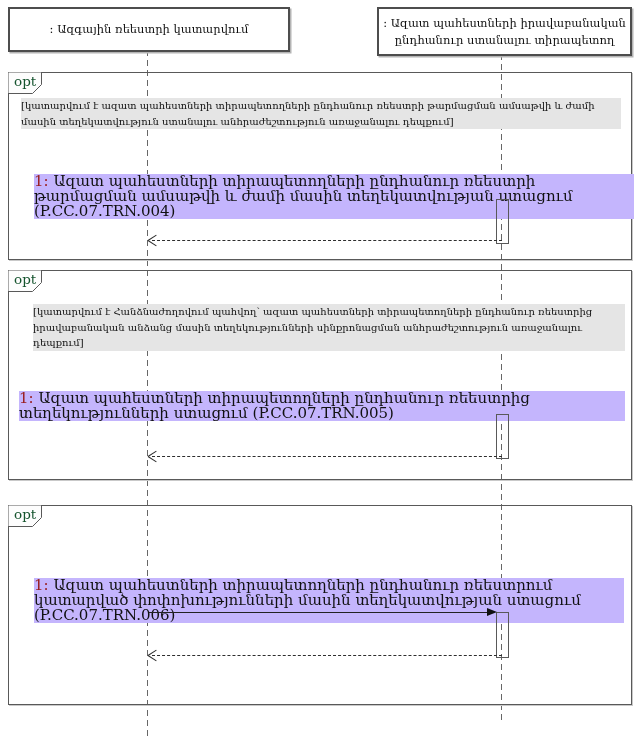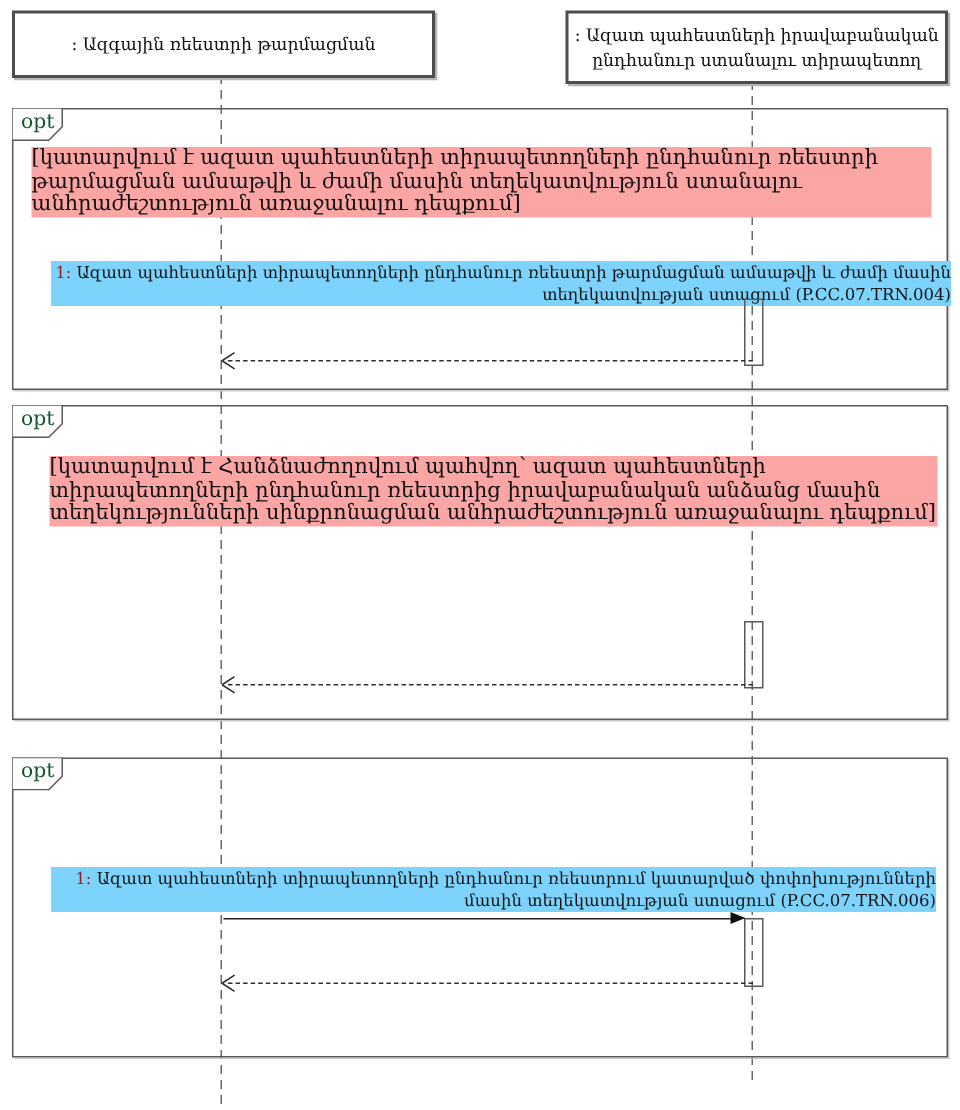--- a/index.html
+++ b/index.html
@@ -29,30 +29,30 @@
   }
   #frag1 { left:8px; top:72px;  width:622px; height:186px; }
   #frag2 { left:8px; top:270px; width:622px; height:208px; }
   #frag3 { left:8px; top:505px; width:622px; height:198px; }
 
   .opt-label { position:absolute; top:-1px; left:-1px; width:34px; height:22px; z-index:4; }
   .opt-label svg { position:absolute; top:0; left:0; display:block; }
   .opt-text { position:absolute; left:6px; top:1px; font-size:13.5px; color:#14532d; }
 
   .guard {
-    position:absolute; font-size:14px; line-height:15.5px; background:#fca5a5;
+    position:absolute; font-size:10px; line-height:15.5px; background:#e5e5e5;
     z-index:3; text-align:left;
   }
   #guard1 { left:12px; top:25px; width:600px; }
   #guard2 { left:12px; top:33px; width:592px;margin-left:12px; }
   #guard3 { left:22px; top:16px; width:585px; }
 
   .message {
-    position:absolute; font-size:11px; line-height:15px; background:#7dd3fc;
-    z-index:3; text-align:right;
+    position:absolute; font-size:15px; line-height:15px; background:#c4b5fd;
+    z-index:3; text-align:left;
   }
   #msg1 { left:25px; top:101px; width:600px; }
   #msg2 { left:10px; top:120px; width:606px; }
   #msg3 { left:25px; top:72px;  width:590px; }
 
   .seq { color:#991c1c; }
 
   .activation {
     position:absolute; width:11px; border:1px solid #595959;
     background:transparent; z-index:3;
@@ -85,21 +85,21 @@
     border-left:10px solid #111; border-top:4px solid transparent; border-bottom:4px solid transparent;
   }
   #callhead3 { left:487px; top:608px; }
 </style>
 </head>
 <body>
 
 <div class="canvas">
 
   <div class="actor-box" id="actor-left">
-    <span>: Ազգային ռեեստրի թարմացման</span>
+    <span>: Ազգային ռեեստրի կատարվում</span>
   </div>
   <div class="actor-box" id="actor-right">
     <span>: Ազատ պահեստների իրավաբանական</span>
     <span>ընդհանուր ստանալու տիրապետող</span>
   </div>
 
   <div class="lifeline" id="lifeline-left"></div>
   <div class="lifeline" id="lifeline-right"></div>
 
   <div class="fragment" id="frag1">
@@ -117,20 +117,24 @@
   </div>
 
   <div class="fragment" id="frag2">
     <div class="opt-label">
       <svg width="34" height="22" viewBox="0 0 34 22">
         <path d="M0 0 H33.5 V12.5 L24.5 21.5 H0 Z" fill="#fdfdfd" stroke="#595959" stroke-width="1"></path>
       </svg>
       <span class="opt-text">opt</span>
     </div>
     <div class="guard" id="guard2">[կատարվում է Հանձնաժողովում պահվող՝ ազատ պահեստների տիրապետողների ընդհանուր ռեեստրից իրավաբանական անձանց մասին տեղեկությունների սինքրոնացման անհրաժեշտություն առաջանալու դեպքում]</div>
+    <div class="message" id="msg2">
+      <span class="seq">1:</span>
+      <span>Ազատ պահեստների տիրապետողների ընդհանուր ռեեստրից տեղեկությունների ստացում (P.CC.07.TRN.005)</span>
+    </div>
   </div>
 
   <div class="fragment" id="frag3">
     <div class="opt-label">
       <svg width="34" height="22" viewBox="0 0 34 22">
         <path d="M0 0 H33.5 V12.5 L24.5 21.5 H0 Z" fill="#fdfdfd" stroke="#595959" stroke-width="1"></path>
       </svg>
       <span class="opt-text">opt</span>
     </div>
     <div class="message" id="msg3">

